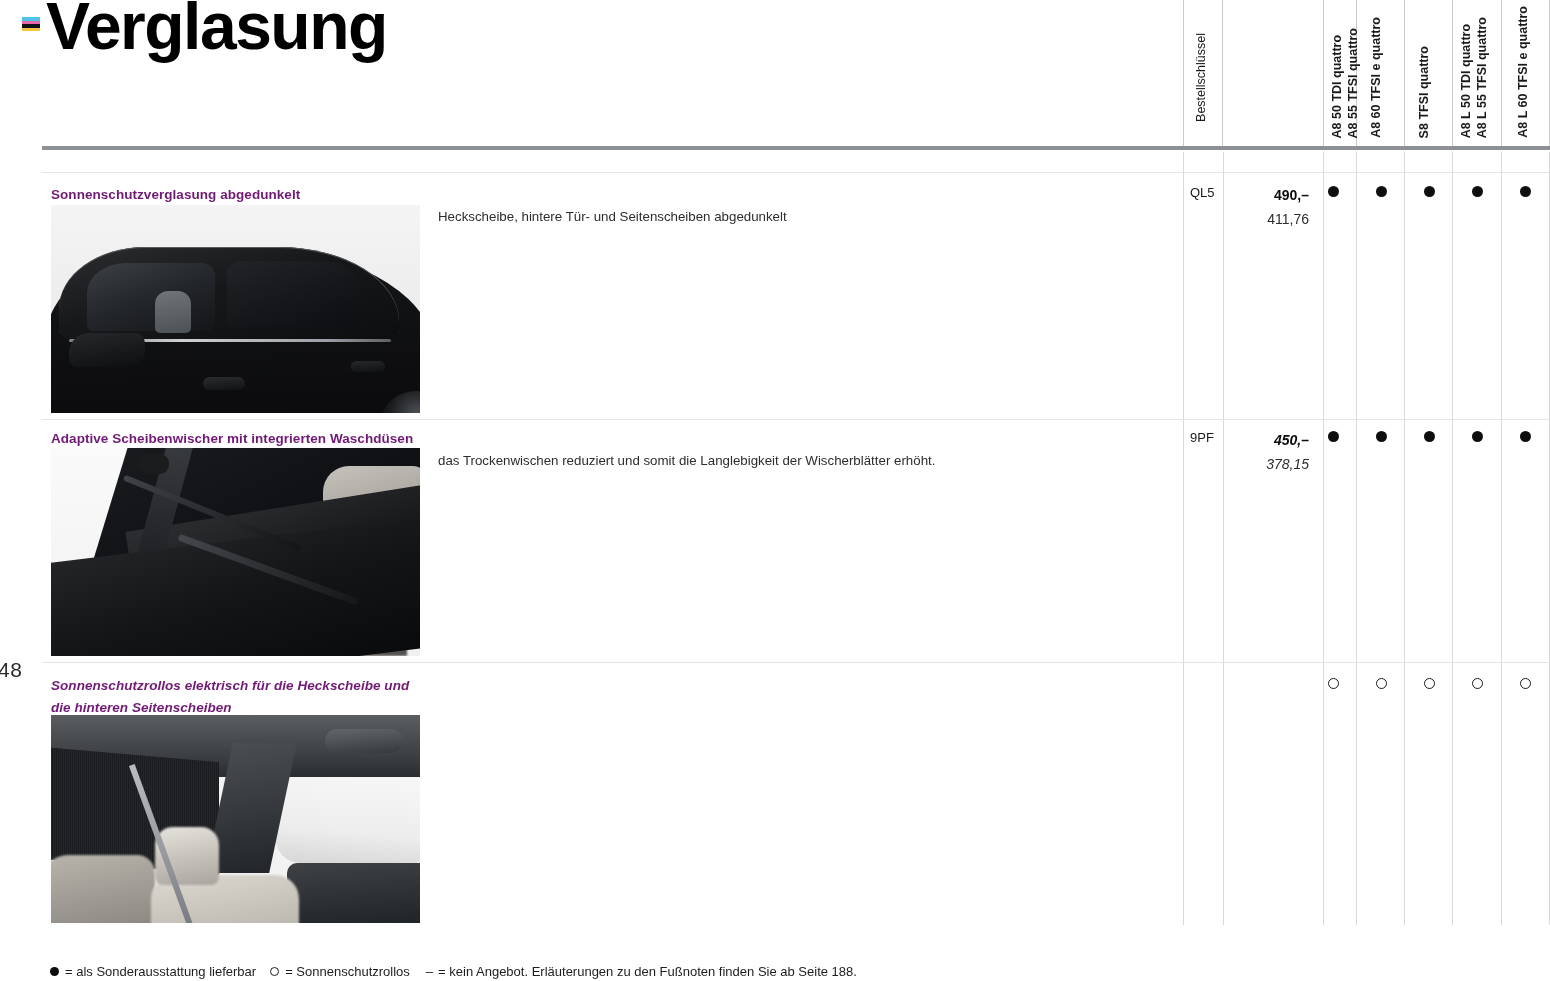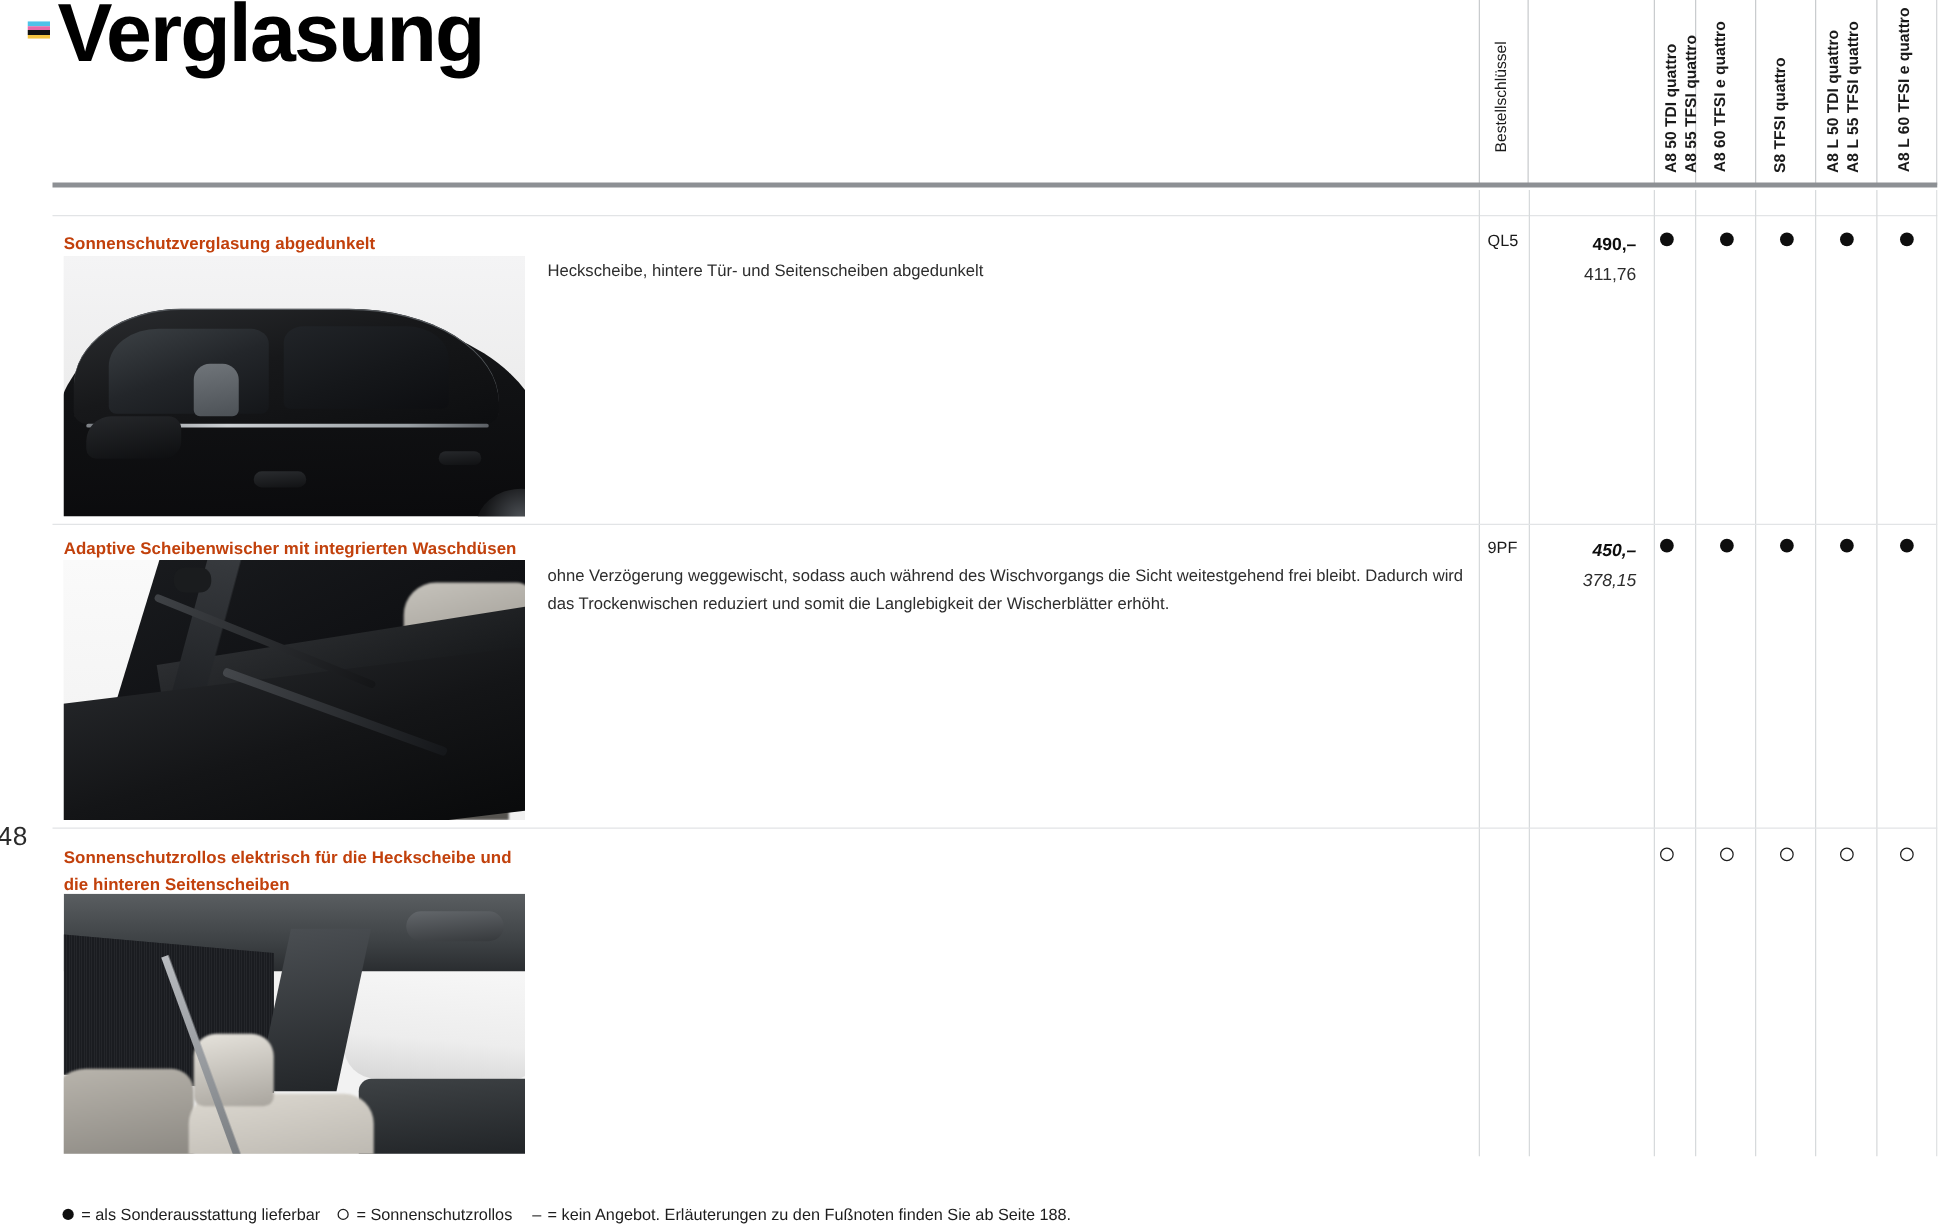--- a/index.html
+++ b/index.html
@@ -109,21 +109,21 @@
     background: #d7dadc;
   }
 
   
   .row { position: absolute; left: 0; width: 1550px; }
 
   .row-title {
     position: absolute;
     font-size: 13.5px;
     font-weight: 700;
-    color: #c2410c;
+    color: #701a75;
     line-height: 1.62;
     letter-spacing: 0.05px;
   }
   .row-desc {
     position: absolute;
     font-size: 13.3px;
     color: #2d2d2d;
     line-height: 1.68;
   }
 
@@ -449,21 +449,20 @@
   <div class="marker filled" style="left:1472px; top:186px;"></div>
   <div class="marker filled" style="left:1520px; top:186px;"></div>
 </div>
 
 <div class="rule-thin" style="top:419px;"></div>
 
 <div class="row">
   <div class="row-title" style="left:51px; top:428px;">Adaptive Scheibenwischer mit integrierten Waschdüsen</div>
 
   <div class="row-desc" style="left:438px; top:450px; width:742px;">
-    <div>ohne Verzögerung weggewischt, sodass auch während des Wischvorgangs die Sicht weitestgehend frei bleibt. Dadurch wird</div>
     <div>das Trockenwischen reduziert und somit die Langlebigkeit der Wischerblätter erhöht.</div>
   </div>
 
   <div class="photo" style="left:51px; top:448px;">
     <div class="sky" style="background:linear-gradient(180deg,#fafafa,#f0f0f0)"></div>
     <div class="p2-glass"></div>
     <div class="p2-seat"></div>
     <div class="p2-seat2"></div>
     <div class="p2-dash"></div>
     <div class="p2-apillar"></div>
@@ -483,21 +482,21 @@
   <div class="marker filled" style="left:1328px; top:431px;"></div>
   <div class="marker filled" style="left:1376px; top:431px;"></div>
   <div class="marker filled" style="left:1424px; top:431px;"></div>
   <div class="marker filled" style="left:1472px; top:431px;"></div>
   <div class="marker filled" style="left:1520px; top:431px;"></div>
 </div>
 
 <div class="rule-thin" style="top:662px;"></div>
 
 <div class="row">
-  <div class="row-title" style="left:51px; top:675px; width:380px;">
+  <div class="row-title" style="left:51px; top:675px; width:380px;font-style:italic;">
     <div>Sonnenschutzrollos elektrisch für die Heckscheibe und</div>
     <div>die hinteren Seitenscheiben</div>
   </div>
 
   <div class="photo" style="left:51px; top:715px;">
     <div class="sky" style="background:#f2f2f2"></div>
     <div class="p3-window"></div>
     <div class="p3-roof"></div>
     <div class="p3-shade"></div>
     <div class="p3-cpillar"></div>

